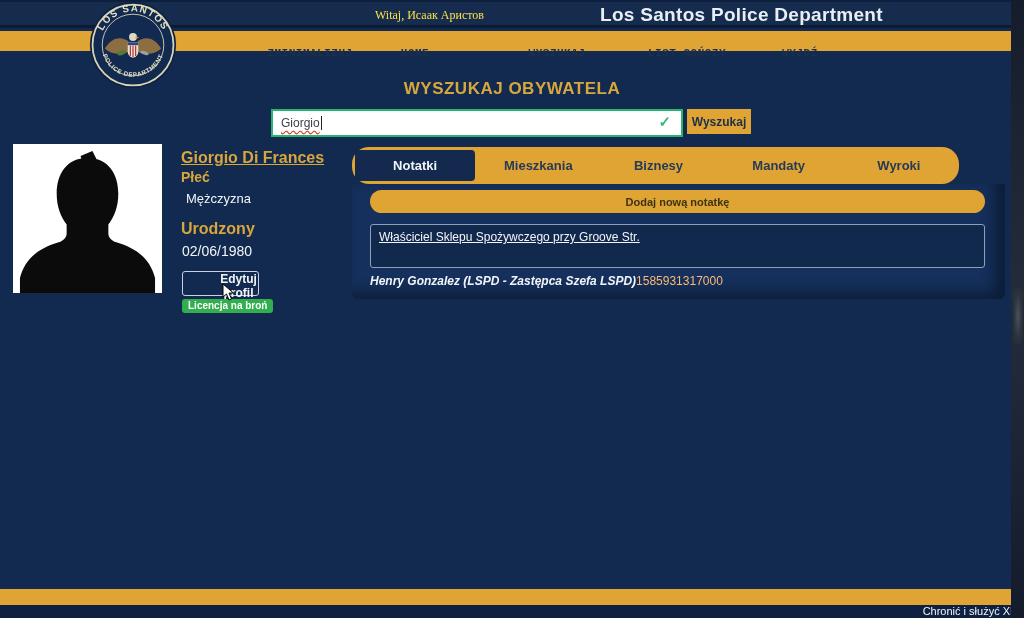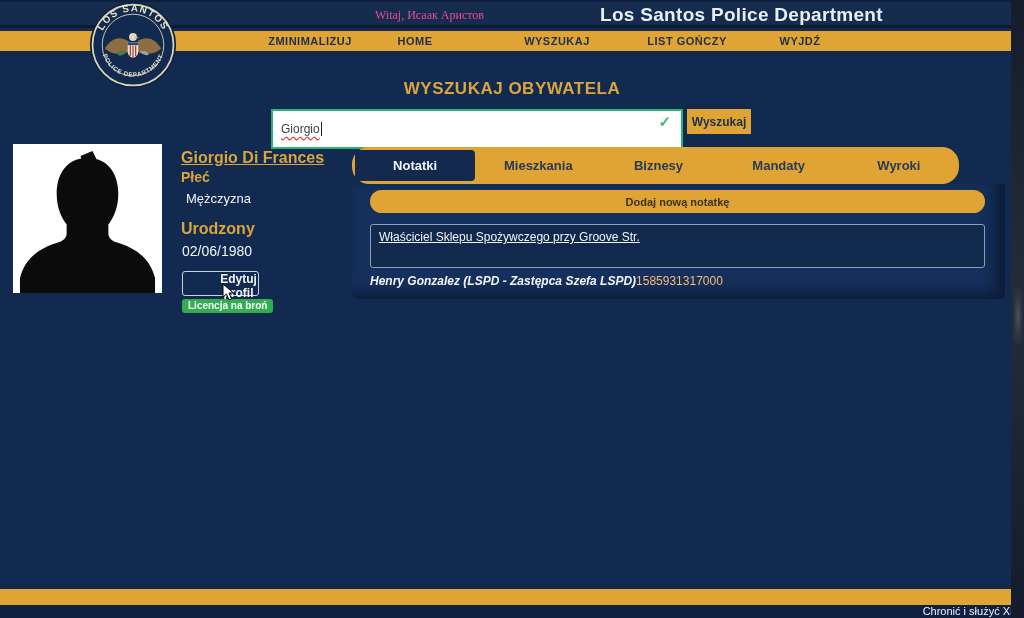--- a/index.html
+++ b/index.html
@@ -2,33 +2,33 @@
 <html><head>
 <meta charset="utf-8">
 <style>
   * { margin:0; padding:0; box-sizing:border-box; }
   html,body { width:1024px; height:618px; overflow:hidden; }
   body { font-family:"Liberation Sans", sans-serif; background:#122a4f; position:relative; }
   #screen { position:absolute; inset:0; width:1024px; height:618px; background:#122a4f; overflow:hidden; }
 
   
   .topbar { position:absolute; left:0; top:0; width:1024px; height:28px; background:#152c4e; border-top:2px solid #0d1f3c; border-bottom:3px solid #0b1b36; }
-  .welcome { position:absolute; left:375px; top:6px; color:#ec4899; font-size:12px; font-family:"Liberation Serif", serif; }
+  .welcome { position:absolute; left:375px; top:6px; color:#fde047; font-size:12px; font-family:"Liberation Serif", serif; }
   .app-title { position:absolute; left:600px; top:2px; color:#e9eef5; font-size:19px; font-weight:bold; letter-spacing:0.3px;text-align:right; }
 
   .goldnav { position:absolute; left:0; top:31px; width:1024px; height:20px; background:#dfa433; }
-  .nav-item { position:absolute; top:4px; transform:translateX(-50%); color:#1d2f4c; font-size:11px; font-weight:bold; letter-spacing:0.5px; cursor:pointer; white-space:nowrap; }
+  .nav-item { position:absolute; top:16px; transform:translateX(-50%); color:#1d2f4c; font-size:11px; font-weight:bold; letter-spacing:0.5px; cursor:pointer; white-space:nowrap;font-family:Liberation Mono, monospace; }
 
   
   .seal { position:absolute; left:89px; top:1px; width:88px; height:88px; }
 
   
   .search-heading { position:absolute; left:0; top:79px; width:1024px; text-align:center; color:#d8a63c; font-size:17px; font-weight:bold; letter-spacing:0.5px; }
   .search-row { position:absolute; left:271px; top:109px; height:25px; display:flex; }
-  .search-input { width:412px; height:25px; background:#ffffff; border:2px solid #27b56f; display:flex; align-items:center; padding:18px 8px; position:relative; }
+  .search-input { width:412px; height:25px; background:#ffffff; border:2px solid #27b56f; display:flex; align-items:center; padding:12px 8px; position:relative; }
   .search-text { color:#3a3f46; font-size:12px; text-decoration:underline wavy #d43c2f; text-underline-offset:3px; }
   .caret { display:inline-block; width:1px; height:14px; background:#222; margin-left:1px; }
   .check { position:absolute; right:10px; top:2px; color:#35b877; font-size:15px; font-weight:bold; }
   .search-btn { width:64px; height:25px; margin-left:4px; background:#dfa433; border:none; color:#1d2f4c; font-size:12px; font-weight:bold; cursor:pointer; font-family:"Liberation Sans", sans-serif; }
 
   
   .photo { position:absolute; left:13px; top:144px; width:149px; height:149px; background:#ffffff; overflow:hidden; }
   .photo svg { position:absolute; bottom:-2px; left:0; }
   .p-name  { position:absolute; left:181px; top:147px; width:160px; color:#d8a63c; font-size:16px; font-weight:bold; line-height:22px;text-decoration:underline; }
   .p-gender-label { position:absolute; left:181px; top:169px; color:#d8a63c; font-size:14px; font-weight:bold; }

